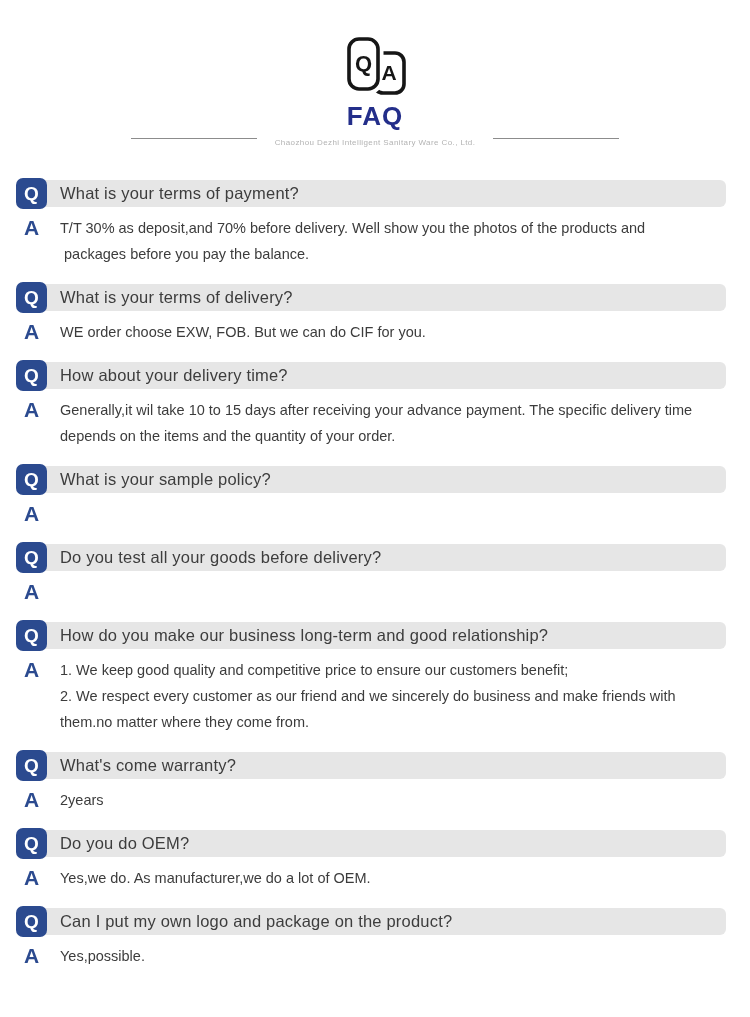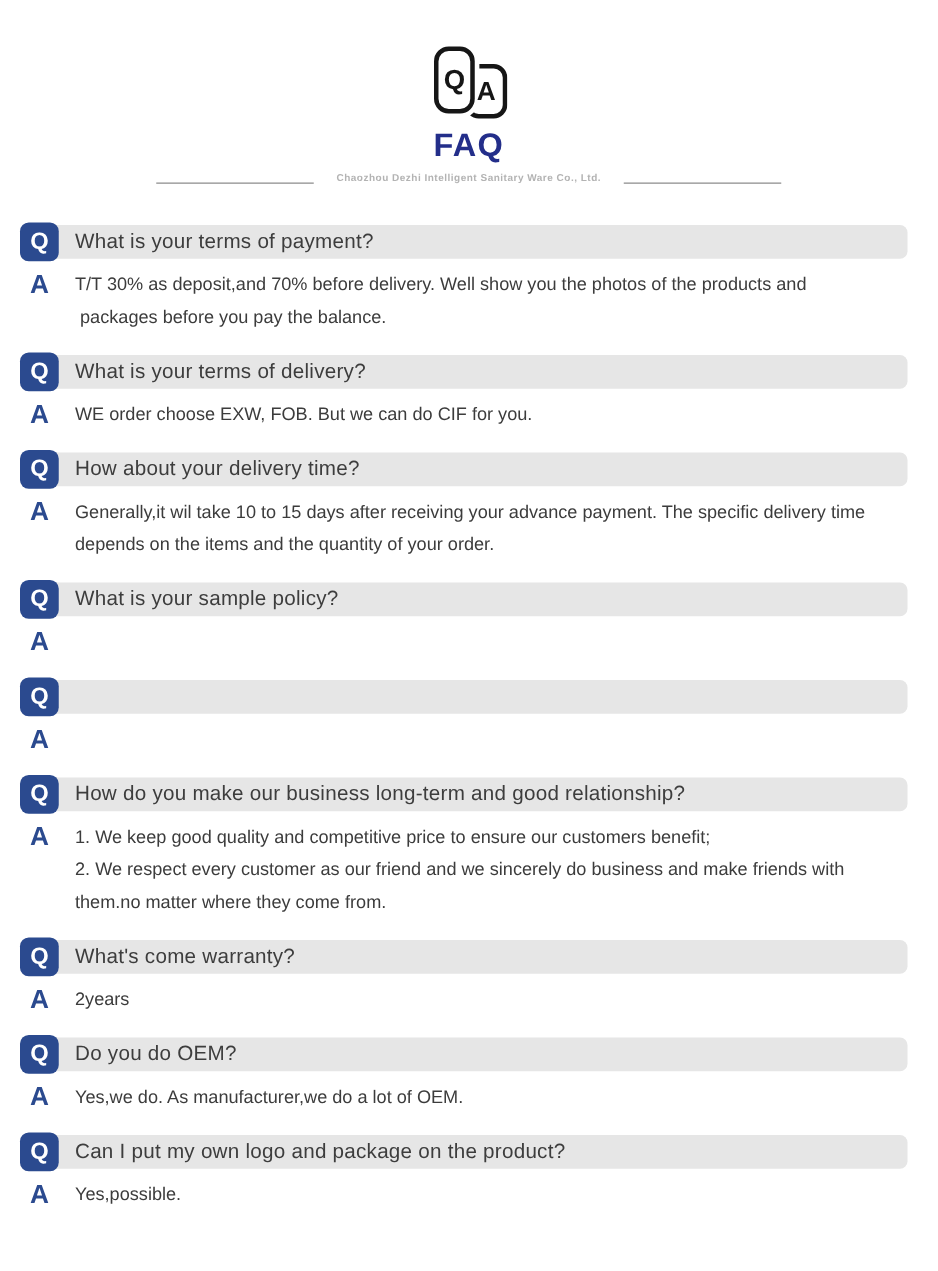--- a/index.html
+++ b/index.html
@@ -18,24 +18,23 @@
   .faq-title {
     margin-top:5px;
     font-size:26px;
     font-weight:bold;
     letter-spacing:1px;
     color:#232e8a;
   }
   .subtitle-row {
     margin-top:6px;
     display:flex;
-    align-items:flex-end;
+    align-items:flex-start;
     justify-content:center;
     gap:18px;
-    font-weight:bold;
   }
   .subtitle-line { width:126px; height:1px; background:#8c8c8c; }
   .subtitle-text {
     font-size:8px;
     letter-spacing:0.4px;
     color:#b3b3b3;
     white-space:nowrap;
   }
   
   .faq-list { margin-top:33px; padding:0 24px 0 16px; }
@@ -161,20 +160,21 @@
       <span class="q-text">What is your sample policy?</span>
     </div>
     <div class="a-row">
       <span class="a-badge">A</span>
     </div>
   </section>
 
   <section class="qa-item">
     <div class="q-row">
       <span class="q-badge">Q</span>
+      <span class="q-text">Do you test all your goods before delivery?</span>
     </div>
     <div class="a-row">
       <span class="a-badge">A</span>
     </div>
   </section>
 
   <section class="qa-item">
     <div class="q-row">
       <span class="q-badge">Q</span>
       <span class="q-text">How do you make our business long-term and good relationship?</span>

